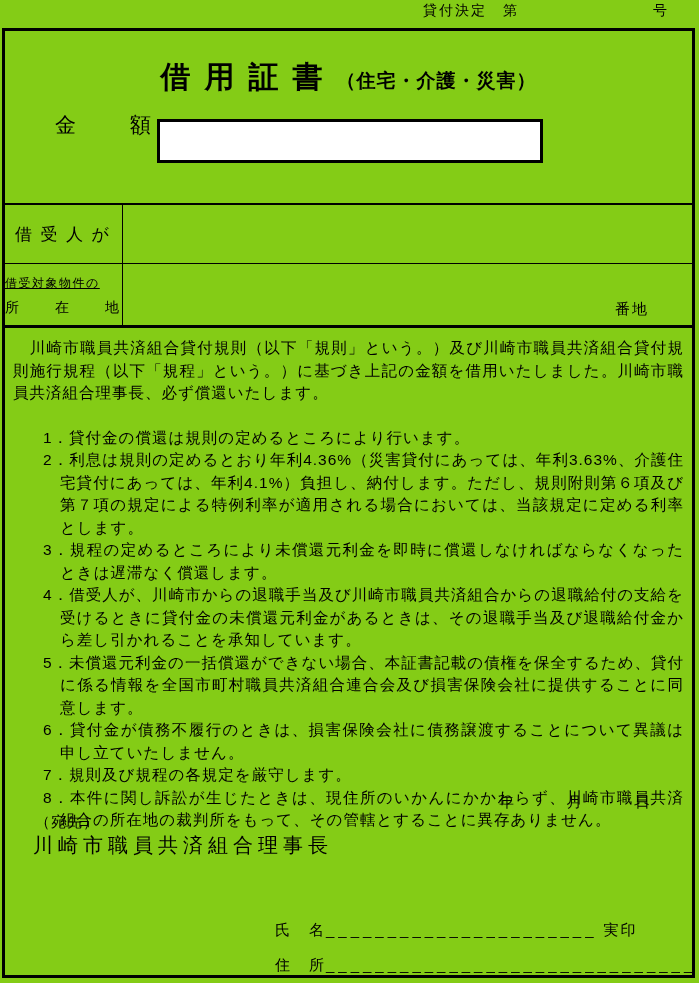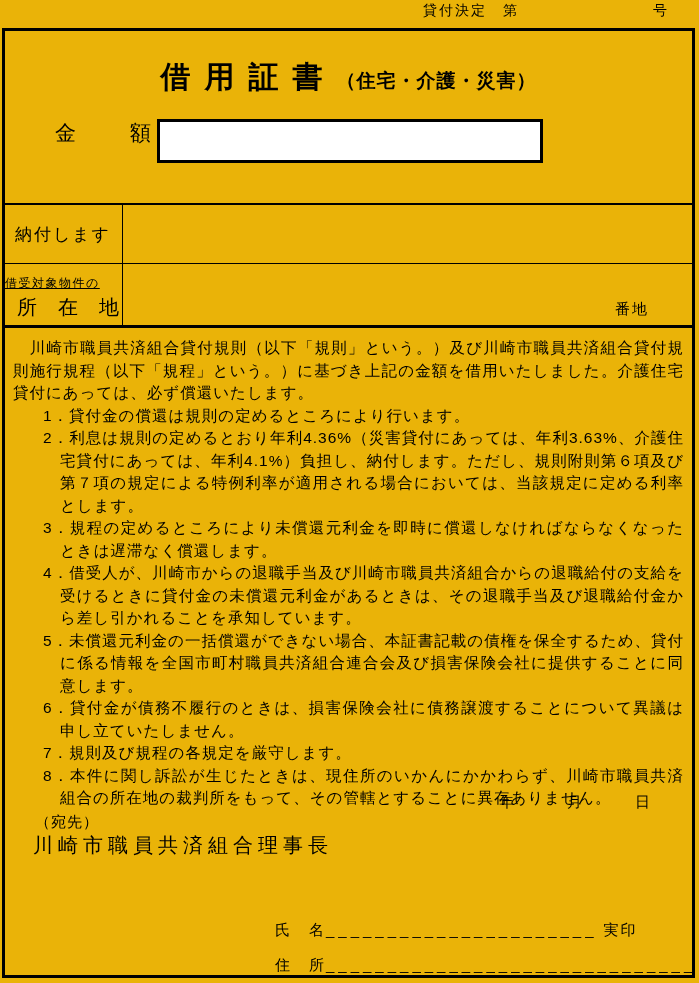--- a/index.html
+++ b/index.html
@@ -1,20 +1,20 @@
 <!DOCTYPE html>
 <html lang="ja"><head>
 <meta charset="utf-8">
 <style>
   * { margin:0; padding:0; box-sizing:border-box; }
   html,body { background:#fff; }
   .page {
     position:relative;
     width:699px; height:983px;
-    background:#eab308;
+    background:#84cc16;
     color:#000;
     font-family:"Liberation Sans", "DejaVu Sans", sans-serif;
     overflow:hidden;
   }
   
   .top-header { position:absolute; top:2px; left:0; width:100%; height:20px; font-size:14px; }
   .decision-label { position:absolute; left:423px; top:0; letter-spacing:2px; }
   .number-suffix  { position:absolute; left:653px; top:0; }
 
   
@@ -25,21 +25,21 @@
     overflow:hidden;
   }
 
   
   .title-row { position:absolute; top:26px; left:0; width:100%; text-align:center; white-space:nowrap; }
   .title-main { font-size:30px; font-weight:bold; letter-spacing:14px; }
   .title-sub  { font-size:19px; font-weight:bold; letter-spacing:1px; }
 
   
   .amount-label {
-    position:absolute; left:50px; top:88px; width:96px;
+    position:absolute; left:50px; top:80px; width:96px;
     font-size:21px; text-align:justify; text-align-last:justify;font-family:Liberation Mono, monospace;
   }
   .amount-box {
     position:absolute; left:152px; top:88px;
     width:386px; height:44px;
     border:3px solid #000;
     background:#fff;
   }
 
   
@@ -58,33 +58,33 @@
     width:121px; min-width:121px;
     border-right:1px solid #000;
     display:flex; flex-direction:column; justify-content:center;
     padding:0 3px;
   }
   .reason-label {
     font-size:17px; text-align:justify; text-align-last:justify;
     padding:0 10px;
   }
   .property-label-l1 { font-size:12px; letter-spacing:1.5px; line-height:24px; white-space:nowrap;text-decoration:underline; }
-  .property-label-l2 { font-size:20px; text-align:justify; text-align-last:justify; line-height:24px;padding-left:12px; }
+  .property-label-l2 { font-size:14px; text-align:justify; text-align-last:justify; line-height:24px; }
   .value-cell { position:relative; flex:1; }
   .banchi { position:absolute; right:52px; bottom:6px; font-size:15px; letter-spacing:2px; }
 
   
   .doc-body {
     position:absolute; left:0; top:306px; width:100%;
     padding:0 8px;
     font-size:15.5px; line-height:22.5px; letter-spacing:1px;
     text-align:justify;
   }
   .intro { }
-  .items { }
+  .items { margin-top:22px; }
   .item { margin-left:47px; text-indent:-17px; }
 
   
   .date-line { position:absolute; top:762px; left:0; width:100%; text-align:right; padding-right:40px; font-size:15px; letter-spacing:2px; }
 
   
   .atesaki   { position:absolute; top:782px; left:30px; font-size:15px; letter-spacing:1px; }
   .addressee { position:absolute; top:801px; left:28px; font-size:20px; letter-spacing:5px; }
 
   
@@ -111,37 +111,37 @@
 
     <div class="title-row">
       <span class="title-main">借用証書</span><span class="title-sub">（住宅・介護・災害）</span>
     </div>
 
     <div class="amount-label">金額</div>
     <div class="amount-box"></div>
 
     <div class="row-reason">
       <div class="label-cell">
-        <div class="reason-label">納付します</div>
+        <div class="reason-label">借受人が</div>
       </div>
       <div class="value-cell"></div>
     </div>
 
     <div class="row-property">
       <div class="label-cell">
         <div class="property-label-l1">借受対象物件の</div>
         <div class="property-label-l2">所在地</div>
       </div>
       <div class="value-cell">
         <span class="banchi">番地</span>
       </div>
     </div>
 
     <div class="doc-body">
-      <p class="intro">　川崎市職員共済組合貸付規則（以下「規則」という。）及び川崎市職員共済組合貸付規則施行規程（以下「規程」という。）に基づき上記の金額を借用いたしました。介護住宅貸付にあっては、必ず償還いたします。</p>
+      <p class="intro">　川崎市職員共済組合貸付規則（以下「規則」という。）及び川崎市職員共済組合貸付規則施行規程（以下「規程」という。）に基づき上記の金額を借用いたしました。川崎市職員共済組合理事長、必ず償還いたします。</p>
       <div class="items">
         <div class="item">1．貸付金の償還は規則の定めるところにより行います。</div>
         <div class="item">2．利息は規則の定めるとおり年利4.36%（災害貸付にあっては、年利3.63%、介護住宅貸付にあっては、年利4.1%）負担し、納付します。ただし、規則附則第６項及び第７項の規定による特例利率が適用される場合においては、当該規定に定める利率とします。</div>
         <div class="item">3．規程の定めるところにより未償還元利金を即時に償還しなければならなくなったときは遅滞なく償還します。</div>
         <div class="item">4．借受人が、川崎市からの退職手当及び川崎市職員共済組合からの退職給付の支給を受けるときに貸付金の未償還元利金があるときは、その退職手当及び退職給付金から差し引かれることを承知しています。</div>
         <div class="item">5．未償還元利金の一括償還ができない場合、本証書記載の債権を保全するため、貸付に係る情報を全国市町村職員共済組合連合会及び損害保険会社に提供することに同意します。</div>
         <div class="item">6．貸付金が債務不履行のときは、損害保険会社に債務譲渡することについて異議は申し立ていたしません。</div>
         <div class="item">7．規則及び規程の各規定を厳守します。</div>
         <div class="item">8．本件に関し訴訟が生じたときは、現住所のいかんにかかわらず、川崎市職員共済組合の所在地の裁判所をもって、その管轄とすることに異存ありません。</div>
       </div>

